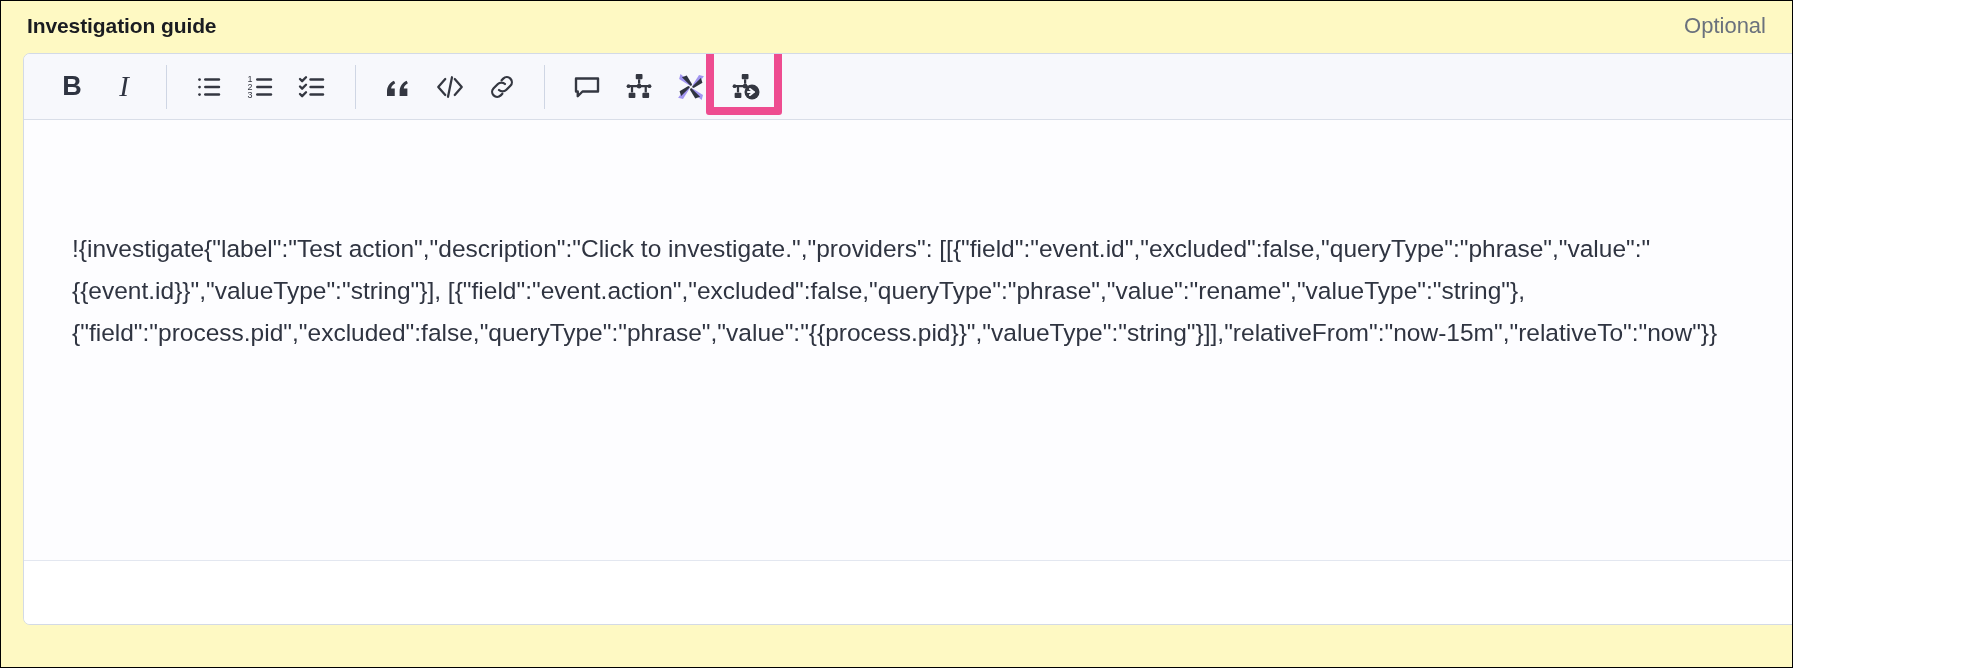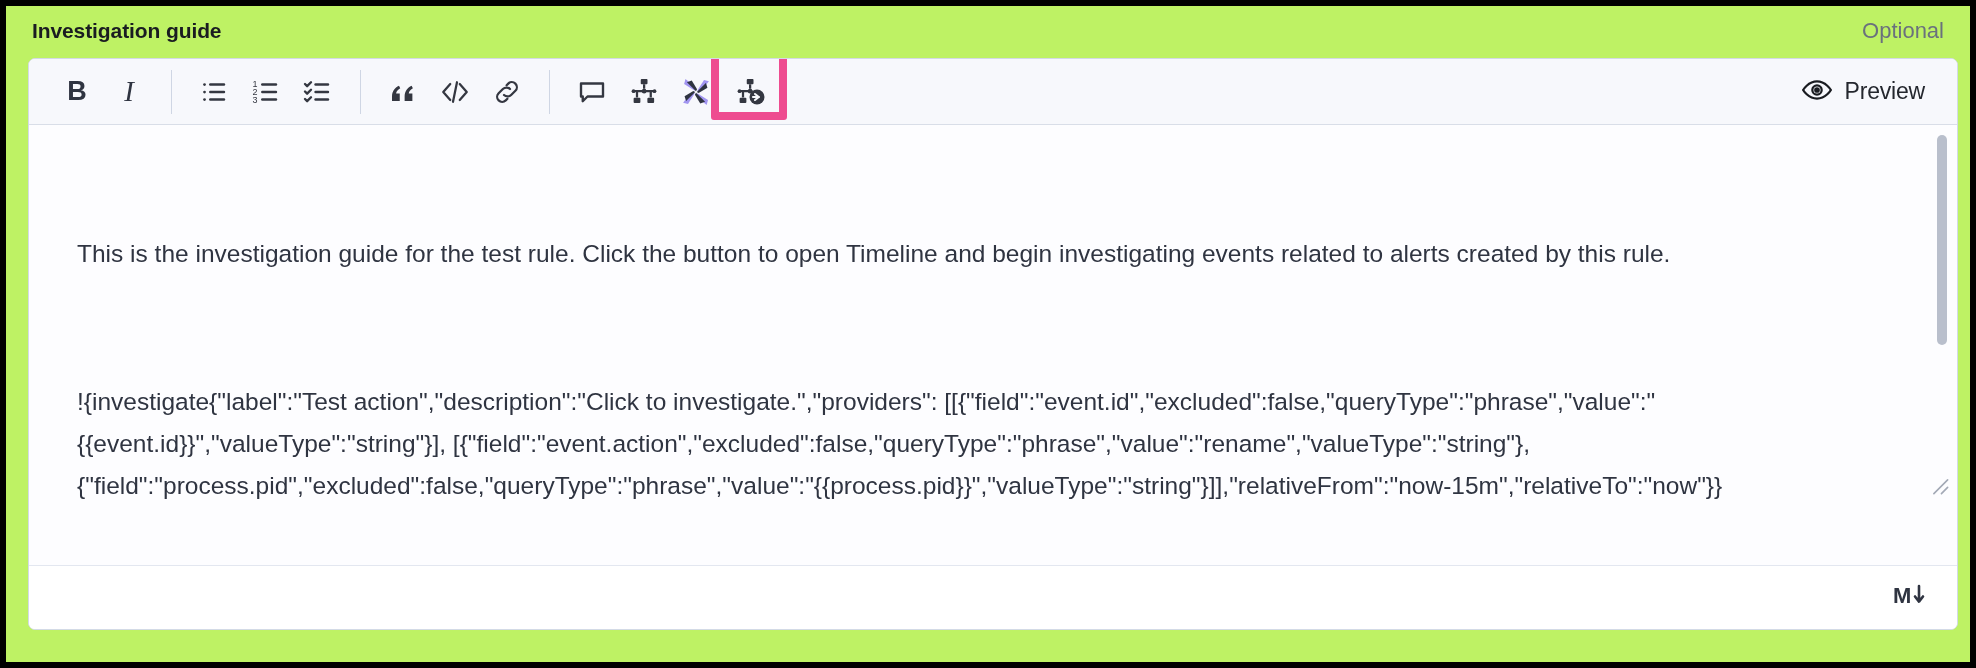--- a/index.html
+++ b/index.html
@@ -5,24 +5,24 @@
   html,body{margin:0;padding:0;}
   body{
     width:1976px;height:668px;
     background:#ffffff;
     font-family:"Liberation Sans", sans-serif;
     -webkit-font-smoothing:antialiased;
     overflow:hidden;
   }
   .page{
     position:relative;
-    width:1976px;height:668px;
-    box-sizing:border-box;
-    border:6px solid #000000;
-    background:#bef264;
+    width:1793px;height:668px;
+    box-sizing:border-box;
+    border:1px solid #000000;
+    background:#fef9c3;
     overflow:hidden;
   }
 
   
   .field-header{
     position:absolute;left:0;top:0;right:0;height:50px;
     display:flex;align-items:center;justify-content:space-between;
     padding:0 26px 0 26px;box-sizing:border-box;
   }
   .field-label{
@@ -321,21 +321,20 @@
             <circle cx="12" cy="12" r="3.5"></circle>
             <circle cx="12" cy="12" r="1.3" fill="currentColor"></circle>
           </svg>
         </span>
         <span class="pv-label">Preview</span>
       </div>
     </div>
 
     <div class="textarea-wrap">
       <div class="ta-content">
-        <p>This is the investigation guide for the test rule. Click the button to open Timeline and begin investigating events related to alerts created by this rule.</p>
         <p>!{investigate{"label":"Test action","description":"Click to investigate.","providers": [[{"field":"event.id","excluded":false,"queryType":"phrase","value":"{{event.id}}","valueType":"string"}], [{"field":"event.action","excluded":false,"queryType":"phrase","value":"rename","valueType":"string"}, {"field":"process.pid","excluded":false,"queryType":"phrase","value":"{{process.pid}}","valueType":"string"}]],"relativeFrom":"now-15m","relativeTo":"now"}}</p>
         
       </div>
 
       <div class="ta-scroll-track"></div>
       <div class="ta-scroll-thumb"></div>
 
       <div class="resize-grip">
         <svg width="22" height="22" viewBox="0 0 16 16" stroke="#868e9e" stroke-width="1.2" fill="none" stroke-linecap="round">
           <line x1="15" y1="5" x2="5" y2="15"></line>

